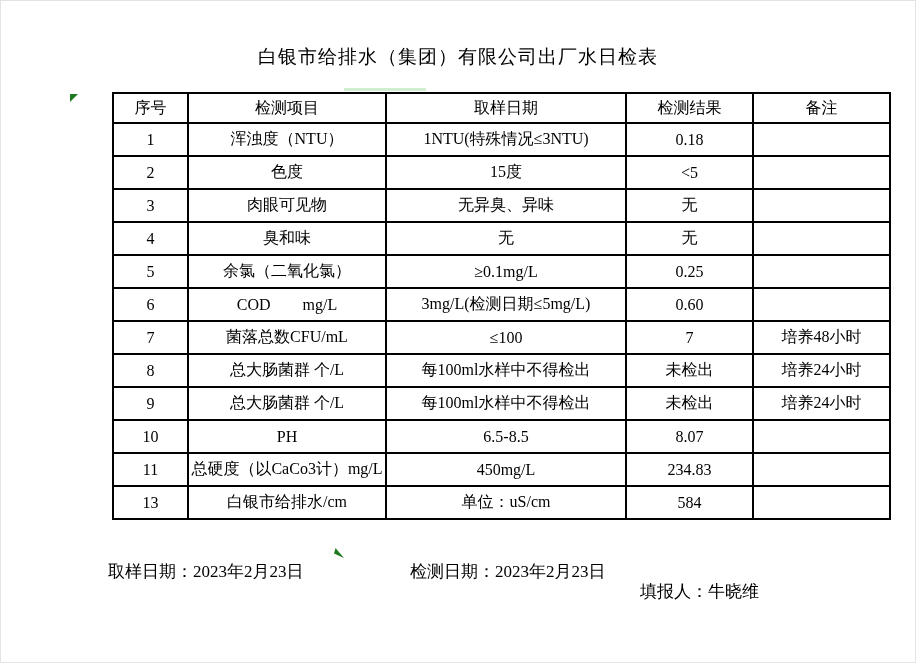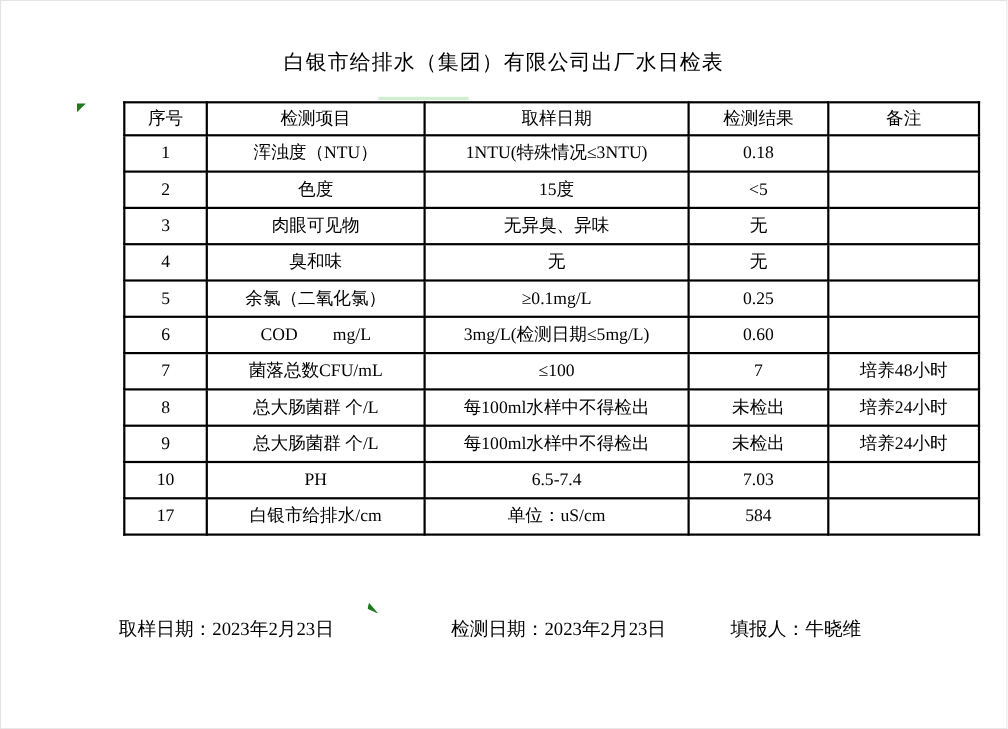--- a/index.html
+++ b/index.html
@@ -65,21 +65,21 @@
     background: rgba(150, 220, 150, 0.45);
   }
   .footer-line {
     position: absolute;
     top: 560px; left: 0; width: 865px; height: 22px;
     font-size: 17px;
   }
   .footer-line span { position: absolute; white-space: nowrap; }
   .f-sample  { left: 108px; }
   .f-test    { left: 410px; }
-  .f-report  { left: 664px; }
+  .f-report  { left: 640px; margin-top: 20px; }
 </style>
 </head>
 <body>
 
 <div class="page-frame"></div>
 
 <div class="title">白银市给排水（集团）有限公司出厂水日检表</div>
 
 <table class="report">
   <colgroup>
@@ -158,26 +158,33 @@
     <tr>
       <td>9</td>
       <td>总大肠菌群 个/L</td>
       <td>每100ml水样中不得检出</td>
       <td>未检出</td>
       <td>培养24小时</td>
     </tr>
     <tr>
       <td>10</td>
       <td>PH</td>
-      <td>6.5-7.4</td>
-      <td>7.03</td>
+      <td>6.5-8.5</td>
+      <td>8.07</td>
       <td></td>
     </tr>
     <tr>
-      <td>17</td>
+      <td>11</td>
+      <td>总硬度（以CaCo3计）mg/L</td>
+      <td>450mg/L</td>
+      <td>234.83</td>
+      <td></td>
+    </tr>
+    <tr>
+      <td>13</td>
       <td>白银市给排水/cm</td>
       <td>单位：uS/cm</td>
       <td>584</td>
       <td></td>
     </tr>
   </tbody>
 </table>
 
 <div class="corner-marker"></div>
 <div class="smudge"></div>

